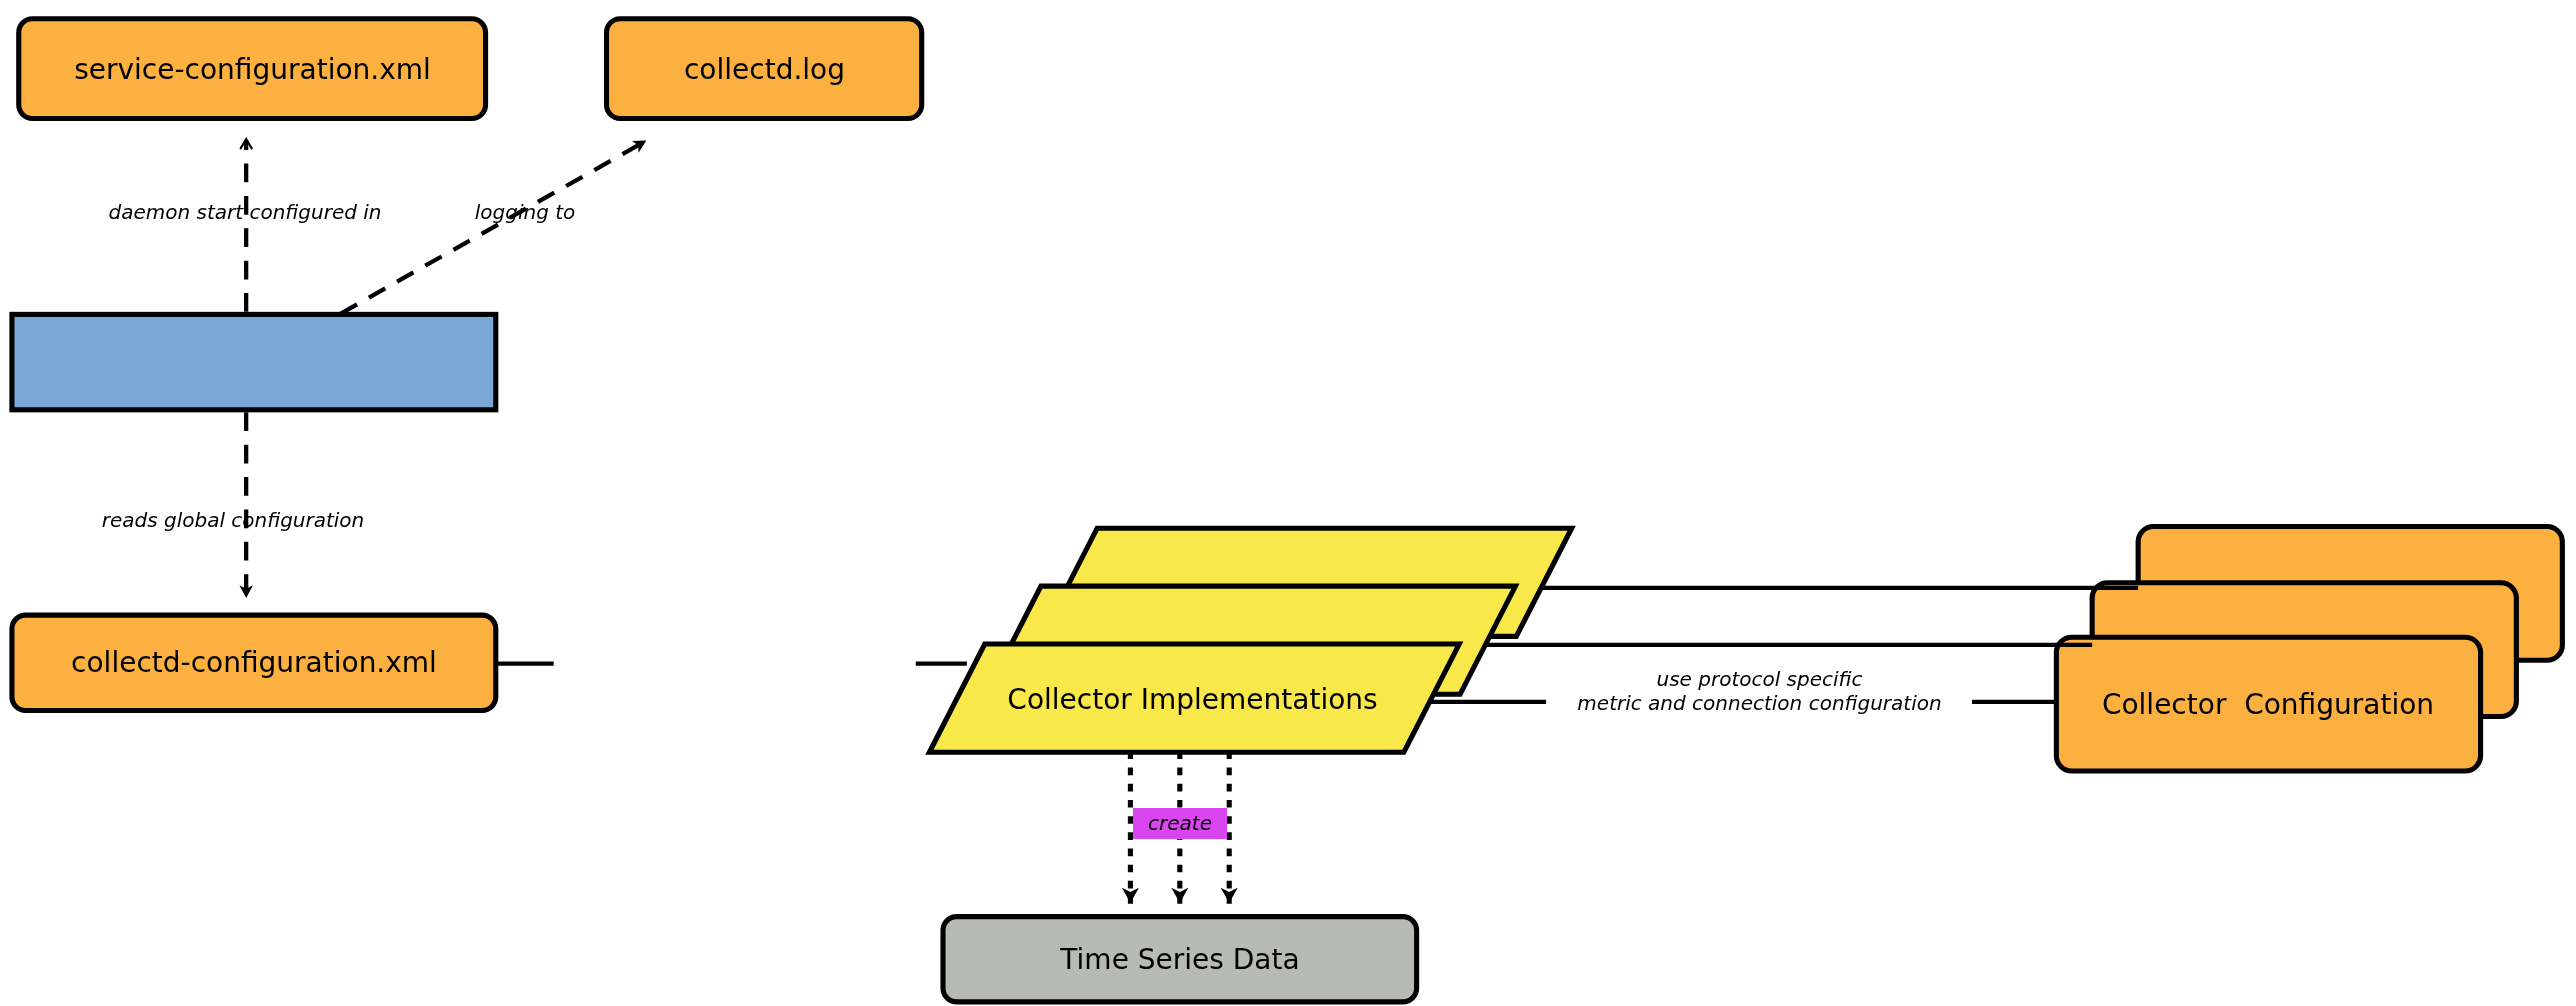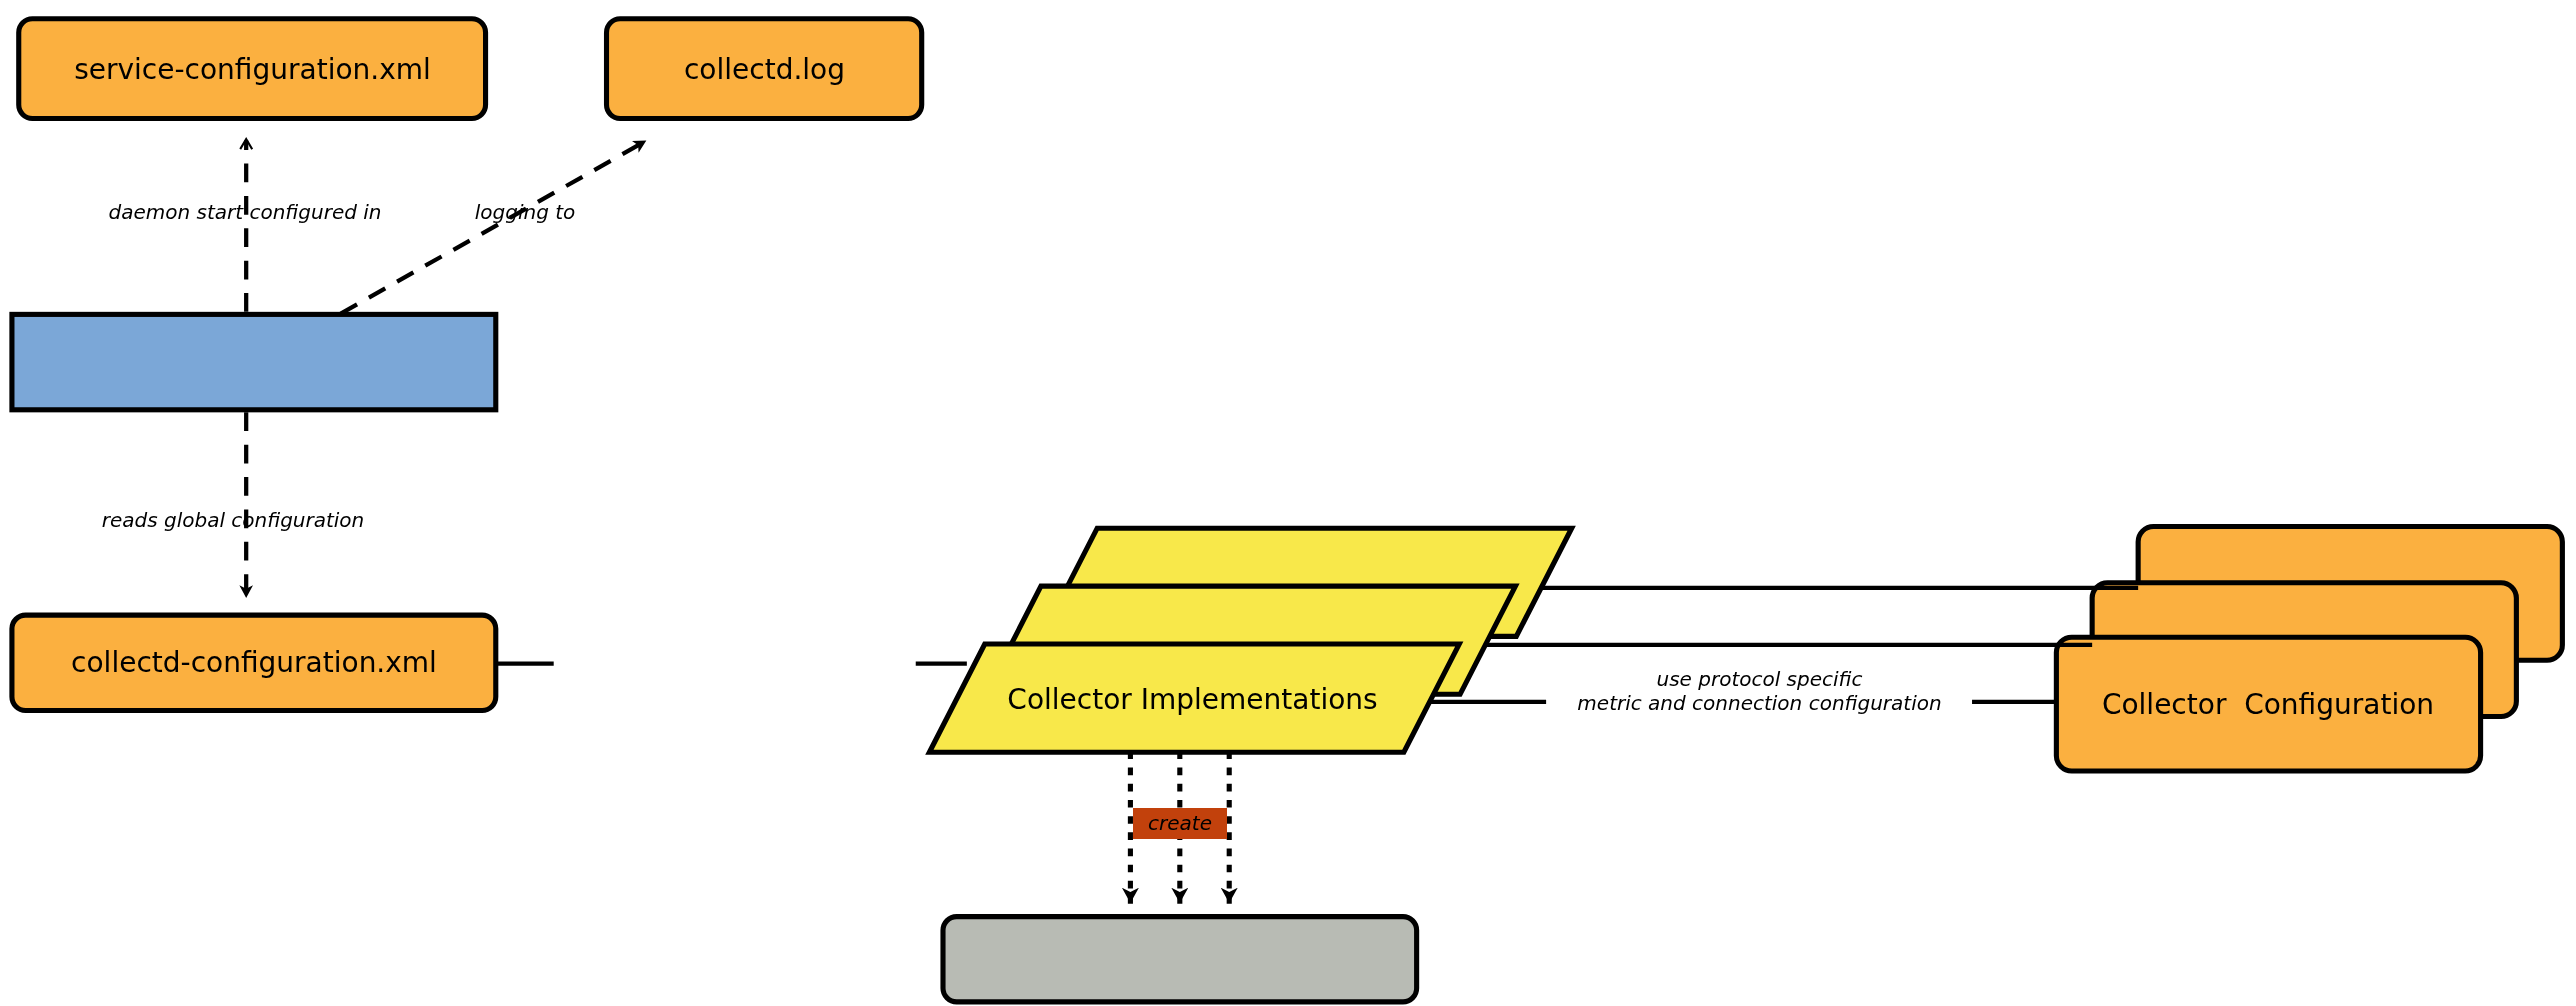--- a/index.html
+++ b/index.html
@@ -114,27 +114,28 @@
 
   <div class="nodeLabel f-node" style="left:607px;top:19px;width:315px;height:100px;">collectd.log</div>
 
 
   <div class="nodeLabel f-node" style="left:12px;top:615px;width:484px;height:95px;">collectd-configuration.xml</div>
 
   <div class="nodeLabel f-node" style="left:2056px;top:637px;width:424px;height:134px;">Collector  Configuration</div>
 
   <div class="nodeLabel f-node" style="left:971px;top:652px;width:443px;height:94px;">Collector Implementations</div>
 
+  <div class="nodeLabel f-node" style="left:943px;top:917px;width:474px;height:85px;">Time Series Data</div>
 
   <div class="edgeLabel f-edge" style="left:66px;top:196px;width:358px;height:34px;">daemon start configured in</div>
 
   <div class="edgeLabel f-edge" style="left:440px;top:196px;width:170px;height:34px;">logging to</div>
 
   <div class="edgeLabel f-edge" style="left:67px;top:490px;width:332px;height:34px;margin-top:14px;">reads global configuration</div>
 
 
   <div class="edgeLabel f-edge" style="left:1544px;top:653px;width:431px;height:78px;flex-direction:column;">use protocol specific
 metric and connection configuration</div>
 
-  <div class="edgeLabel f-edge" style="left:1133px;top:808px;width:94px;height:31px;background:#c2410c;">create</div>
+  <div class="edgeLabel f-edge" style="left:1133px;top:808px;width:94px;height:31px;background:#d946ef;">create</div>
 
 </div>
 
 
 </body></html>

